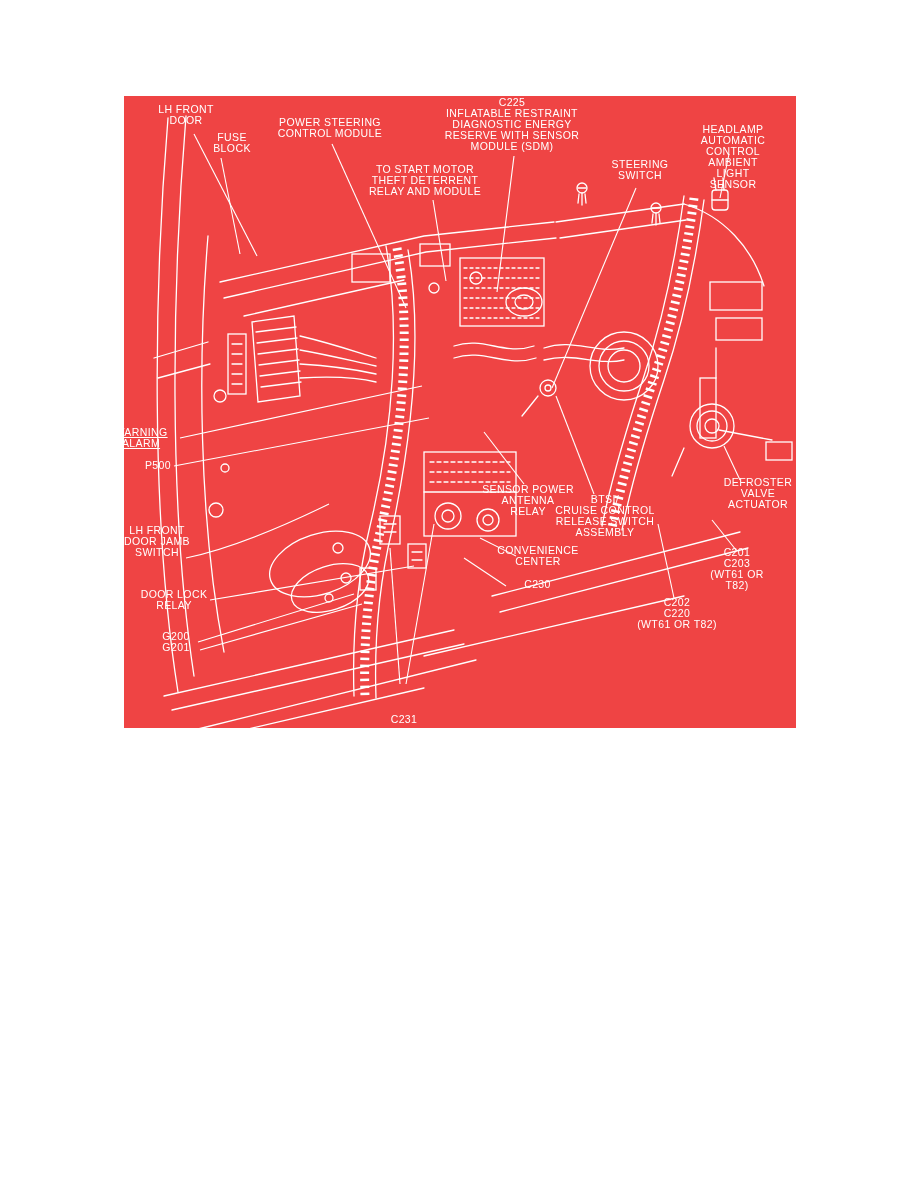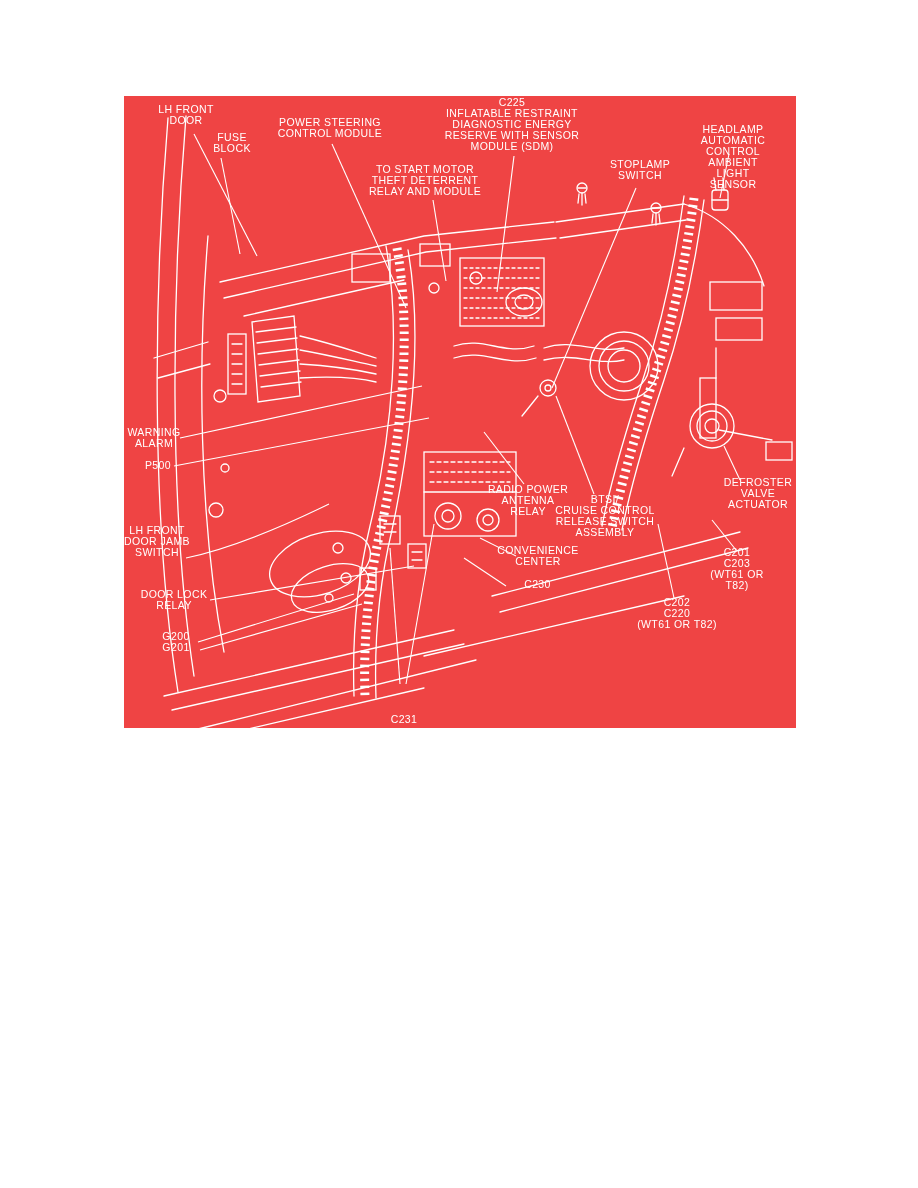--- a/index.html
+++ b/index.html
@@ -185,36 +185,36 @@
     <div class="lbl" style="left:206px; top:21px;">POWER STEERING
 CONTROL MODULE</div>
     <div class="lbl" style="left:388px; top:1px;">C225
 INFLATABLE RESTRAINT
 DIAGNOSTIC ENERGY
 RESERVE WITH SENSOR
 MODULE (SDM)</div>
     <div class="lbl" style="left:301px; top:68px;">TO START MOTOR
 THEFT DETERRENT
 RELAY AND MODULE</div>
-    <div class="lbl" style="left:516px; top:63px;">STOPLAMP
+    <div class="lbl" style="left:516px; top:63px;">STEERING
 SWITCH</div>
     <div class="lbl" style="left:609px; top:28px;">HEADLAMP AUTOMATIC
 CONTROL AMBIENT
 LIGHT SENSOR</div>
-    <div class="lbl" style="left:30px;  top:331px;">WARNING
+    <div class="lbl" style="left:17px;  top:331px;text-decoration:underline;">WARNING
 ALARM</div>
     <div class="lbl" style="left:34px;  top:364px;">P500</div>
     <div class="lbl" style="left:33px;  top:429px;">LH FRONT
 DOOR JAMB
 SWITCH</div>
     <div class="lbl" style="left:50px;  top:493px;">DOOR LOCK
 RELAY</div>
     <div class="lbl" style="left:52px;  top:535px;">G200
 G201</div>
-    <div class="lbl" style="left:404px; top:388px;">RADIO POWER
+    <div class="lbl" style="left:404px; top:388px;">SENSOR POWER
 ANTENNA
 RELAY</div>
     <div class="lbl" style="left:481px; top:398px;">BTSI/
 CRUISE CONTROL
 RELEASE SWITCH
 ASSEMBLY</div>
     <div class="lbl" style="left:414px; top:449px;">CONVENIENCE
 CENTER</div>
     <div class="lbl" style="left:399px; top:483px;padding-left:29px;">C230</div>
     <div class="lbl" style="left:280px; top:586px;margin-top:32px;">C231</div>

